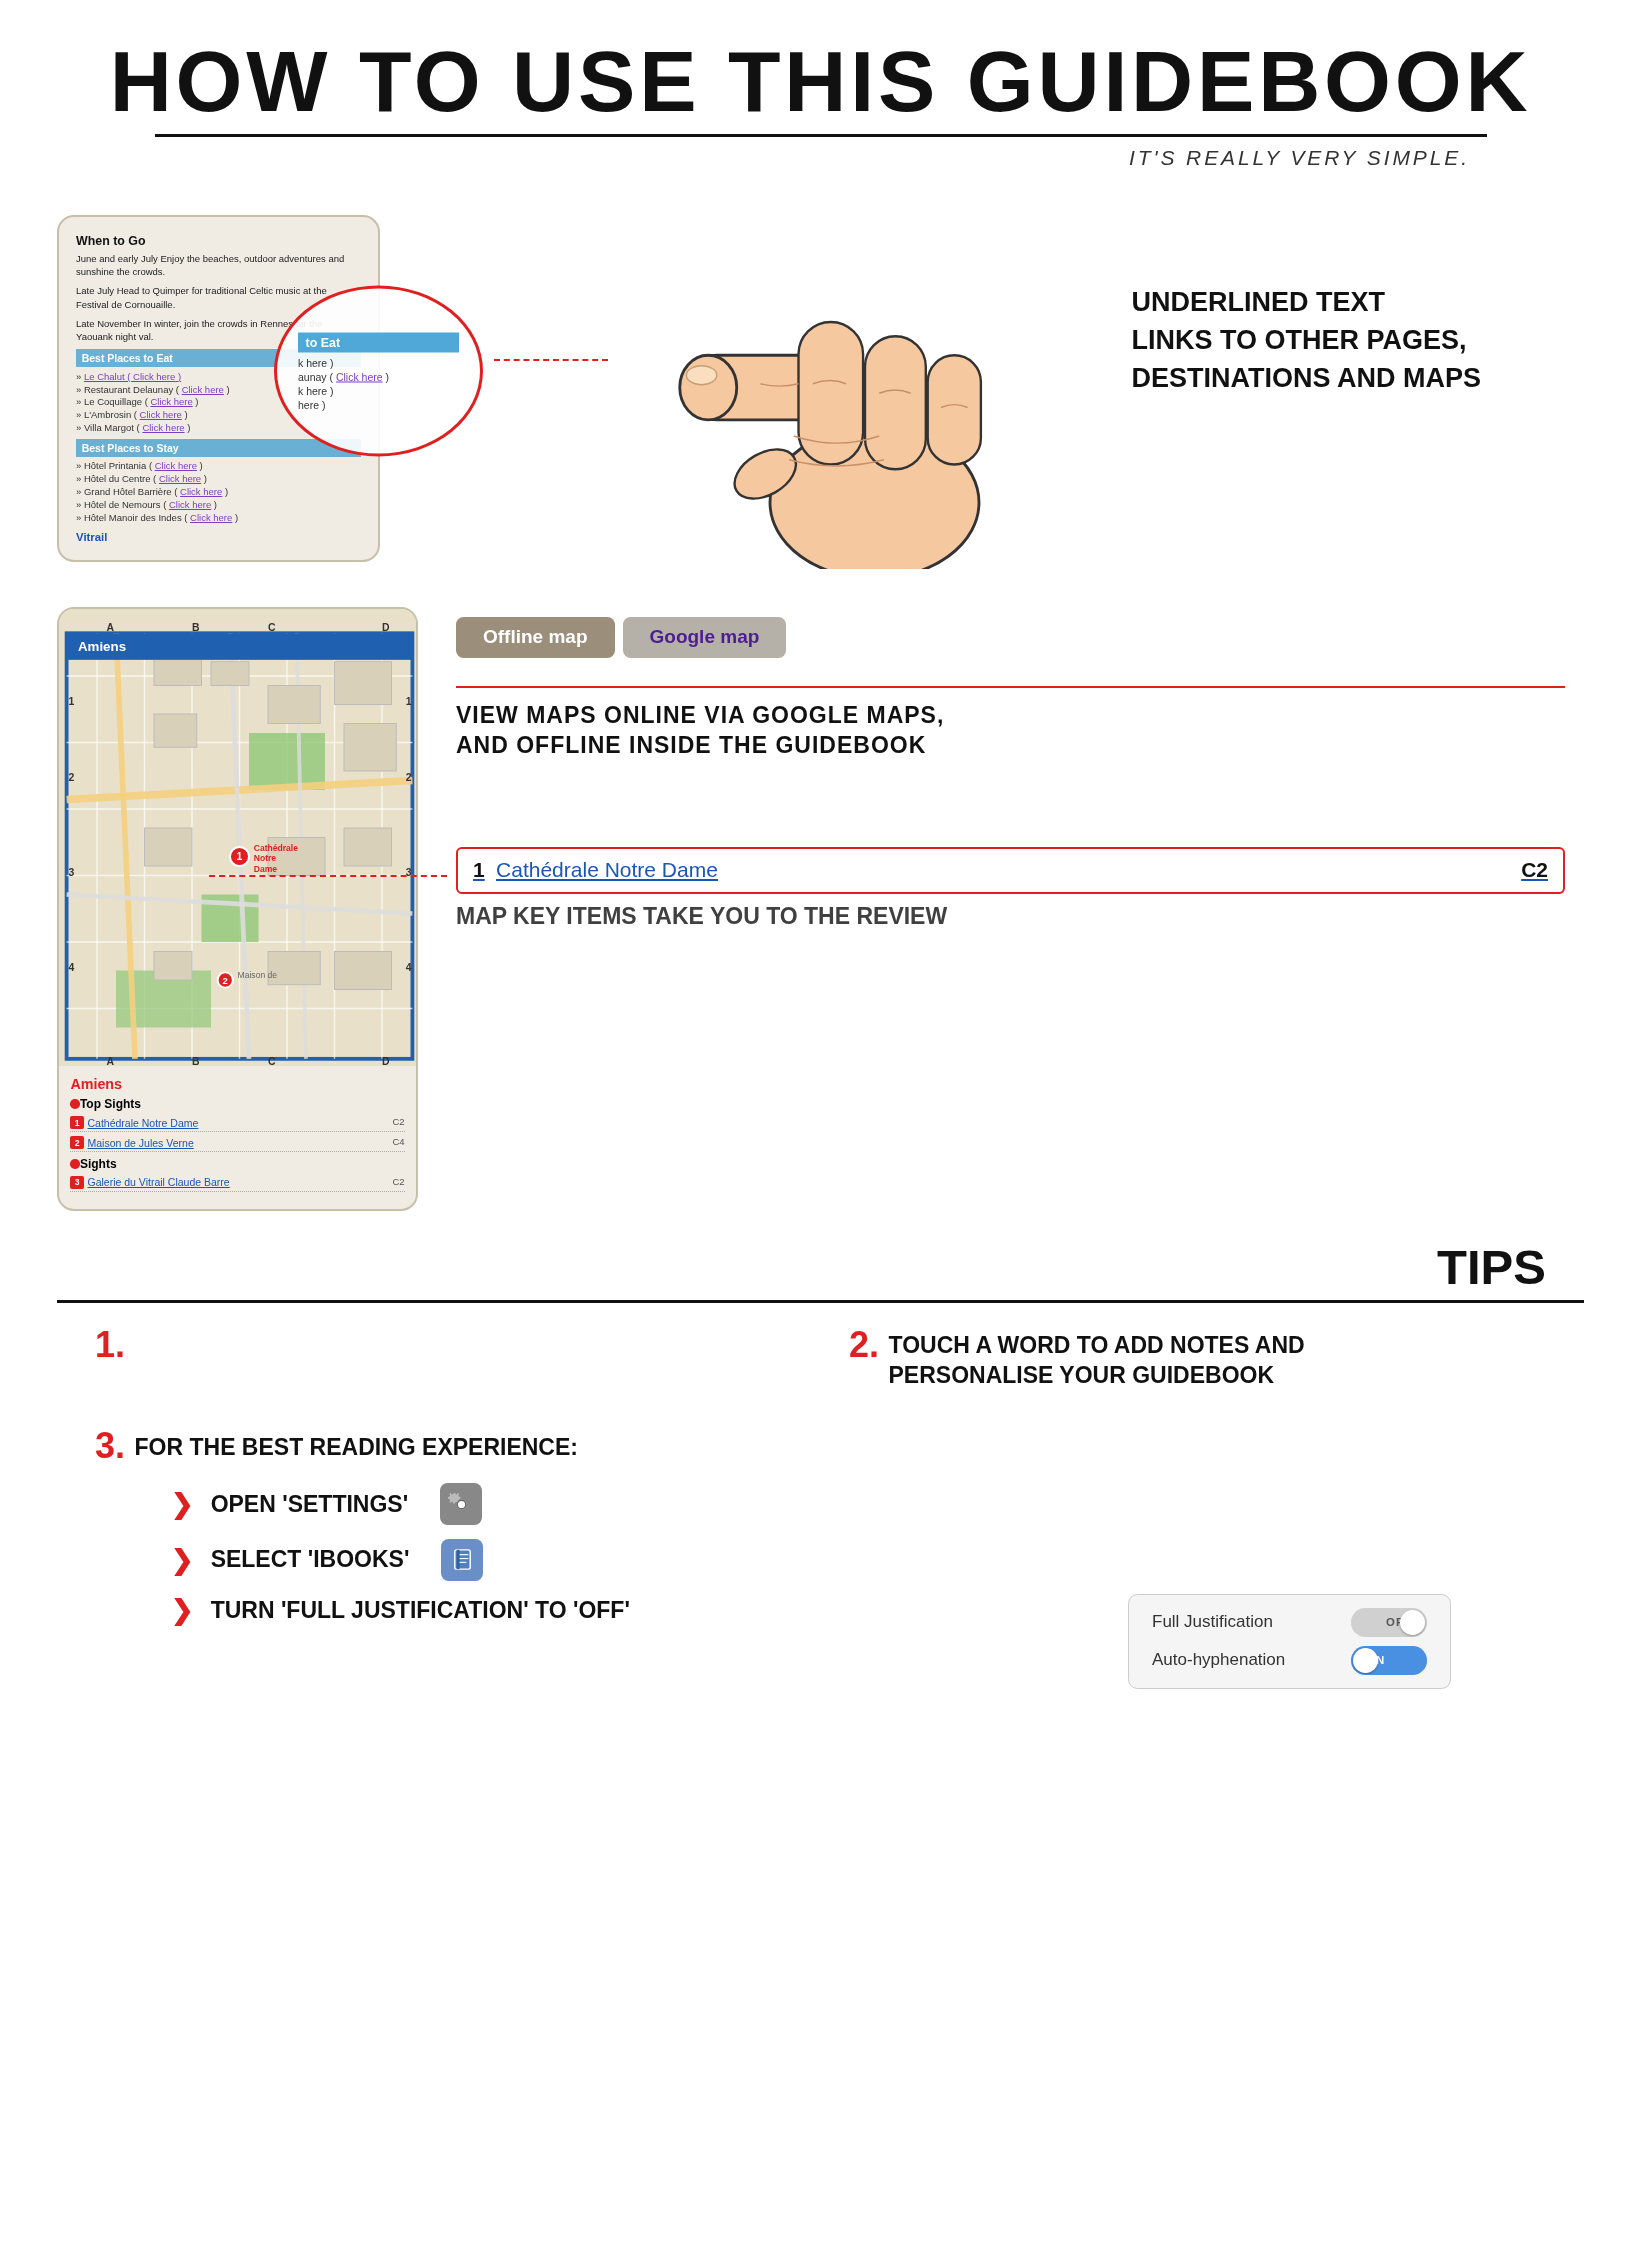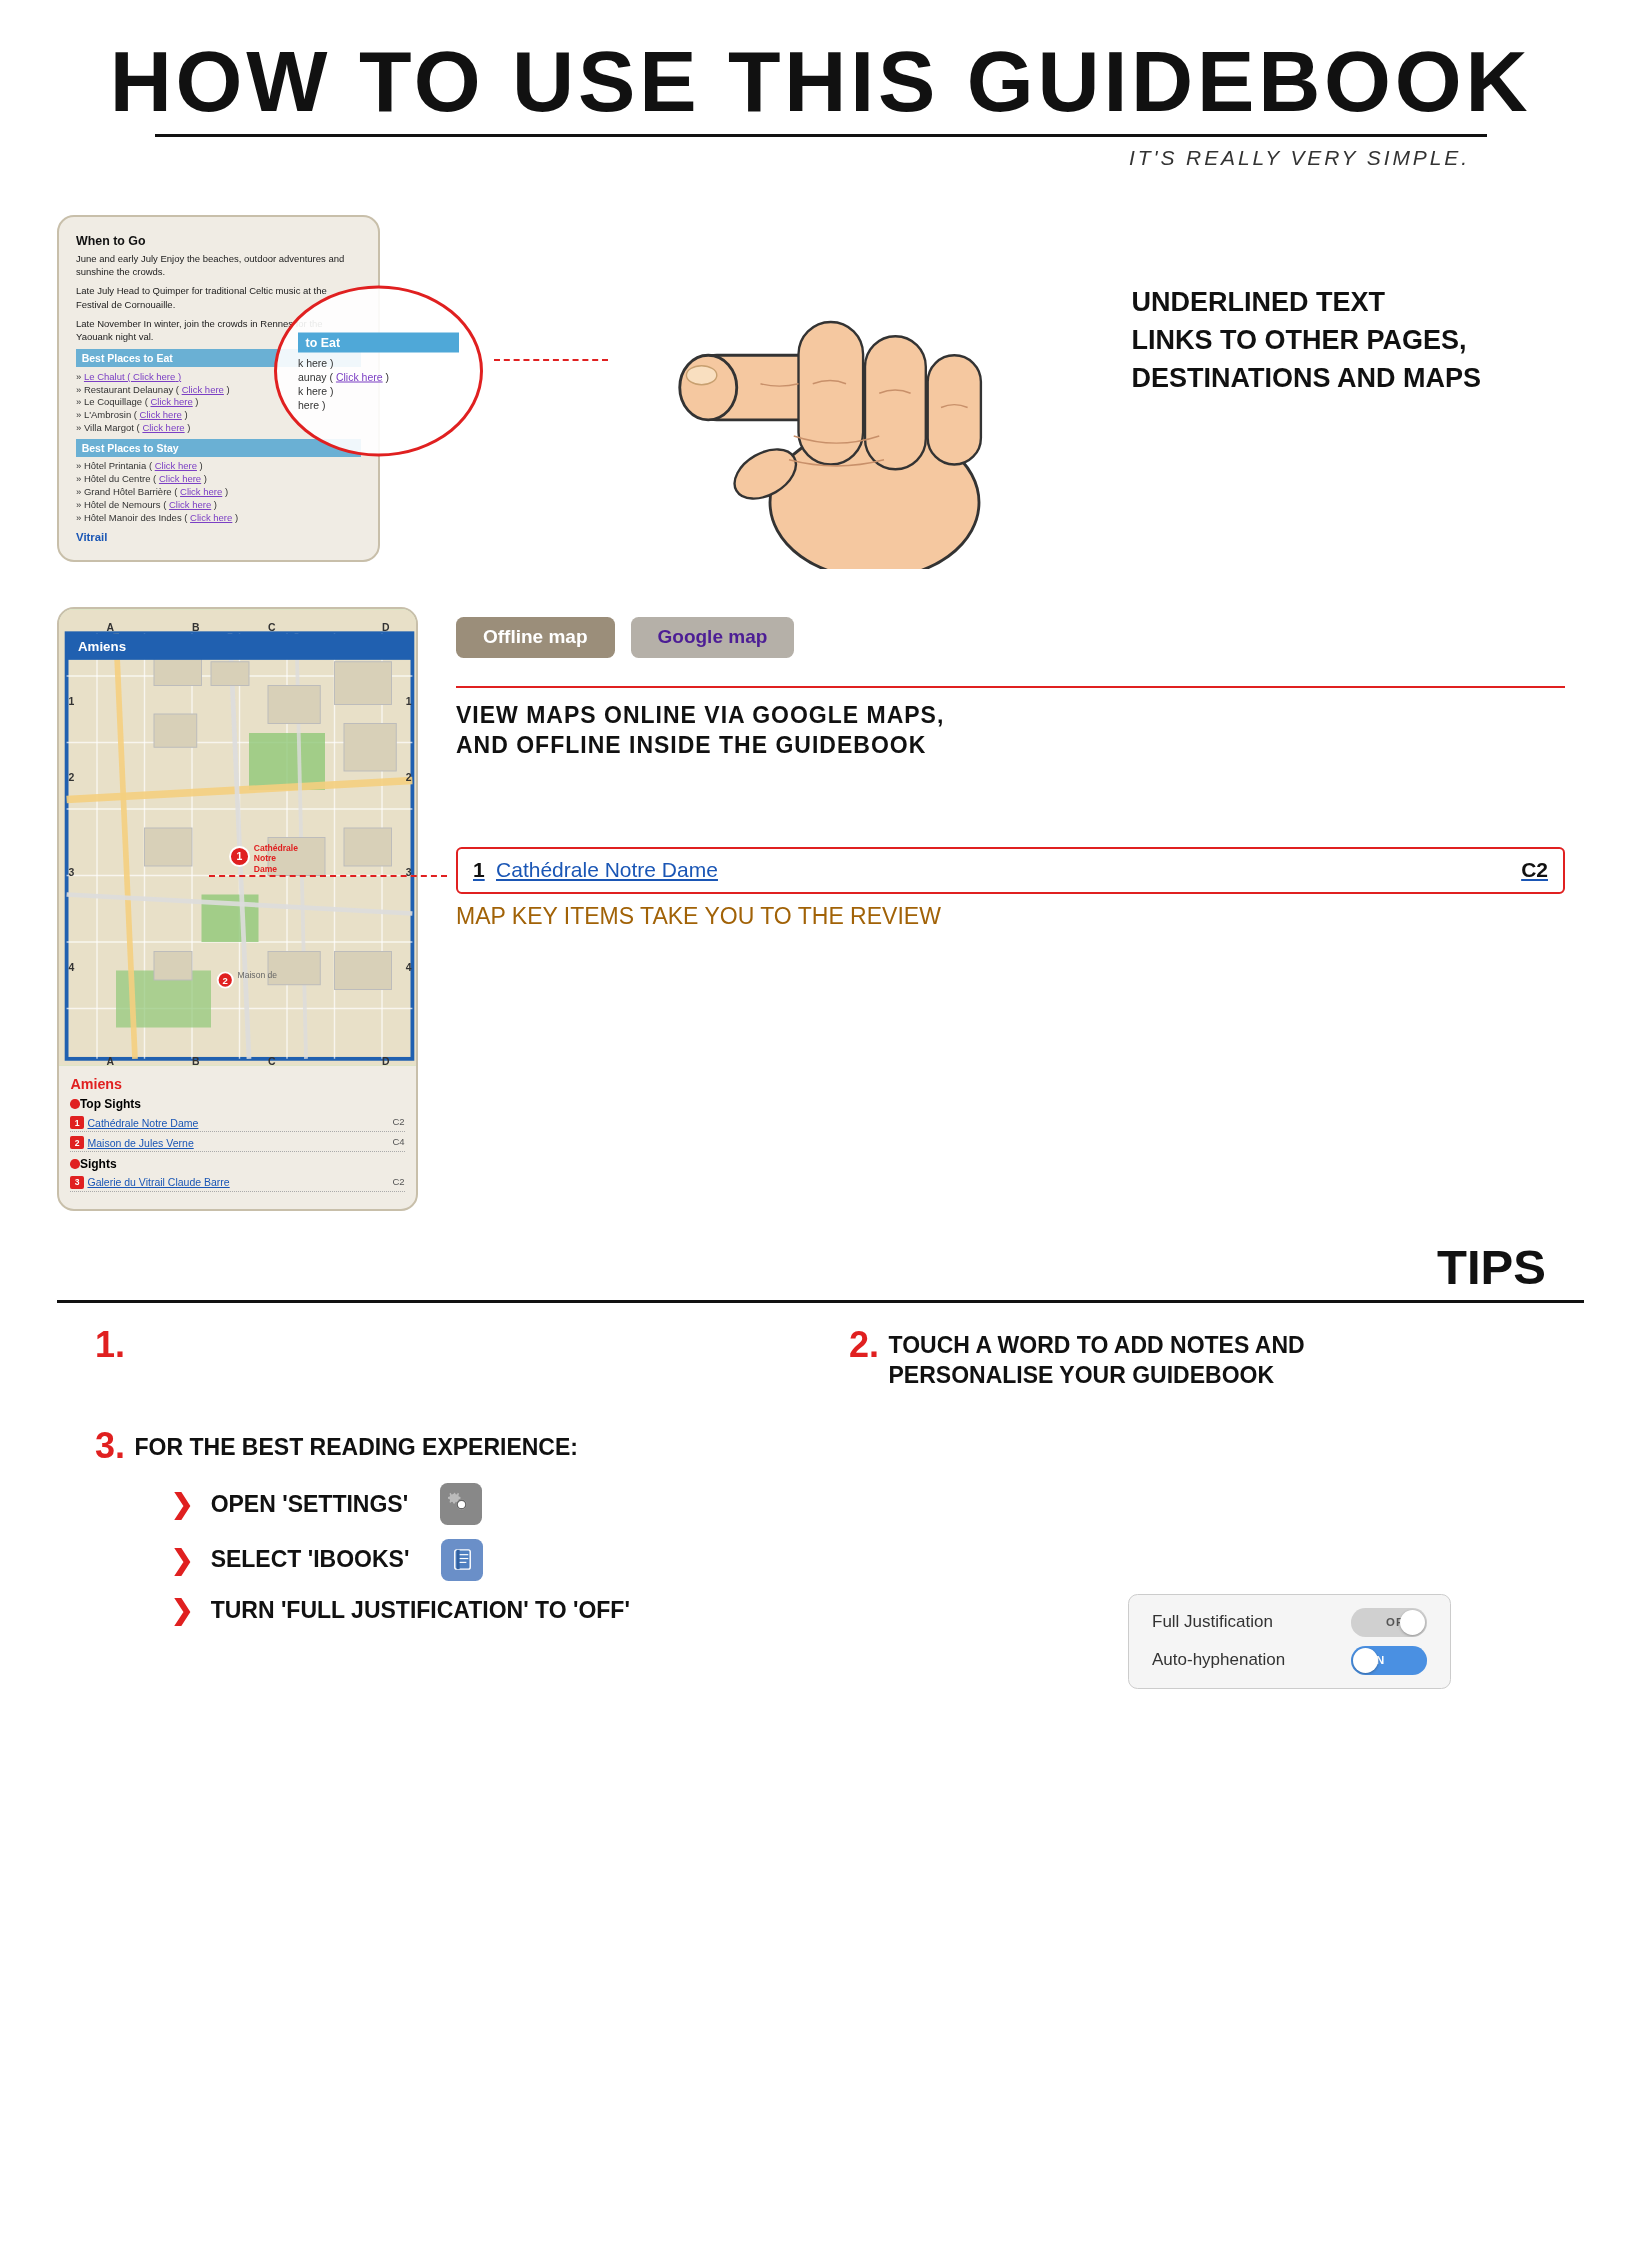--- a/index.html
+++ b/index.html
@@ -201,21 +201,21 @@
     .maps-right {
       flex: 1;
       display: flex;
       flex-direction: column;
       gap: 28.5px;
     }
 
     .map-buttons-row {
       display: flex;
       flex-direction: row;
-      gap: 16px;
+      gap: 8px;
       margin-top: 9.5px;
     }
     .map-btn {
       padding: 9.5px 27px;
       font-size: 19px;
       font-weight: bold;
       border-radius: 7.6px;
       border: none;
       cursor: pointer;
     }
@@ -263,23 +263,23 @@
       margin-right: 11.4px;
     }
     .map-key-highlight .coord {
       color: #111;
       font-weight: bold;
       font-size: 21px;
       text-decoration: none;
     }
     .map-key-desc {
       font-size: 23px;
-      font-weight: normal;
+      font-weight: bold;
       text-transform: uppercase;
-      color: #a16207;
+      color: #404040;
       margin-top: 7.6px;
     }
 
     
     .tips-header {
       text-align: right;
       padding: 9.5px 95px 0;
       font-size: 49px;
       font-weight: 900;
       font-family: 'Arial Black', Arial, sans-serif;

